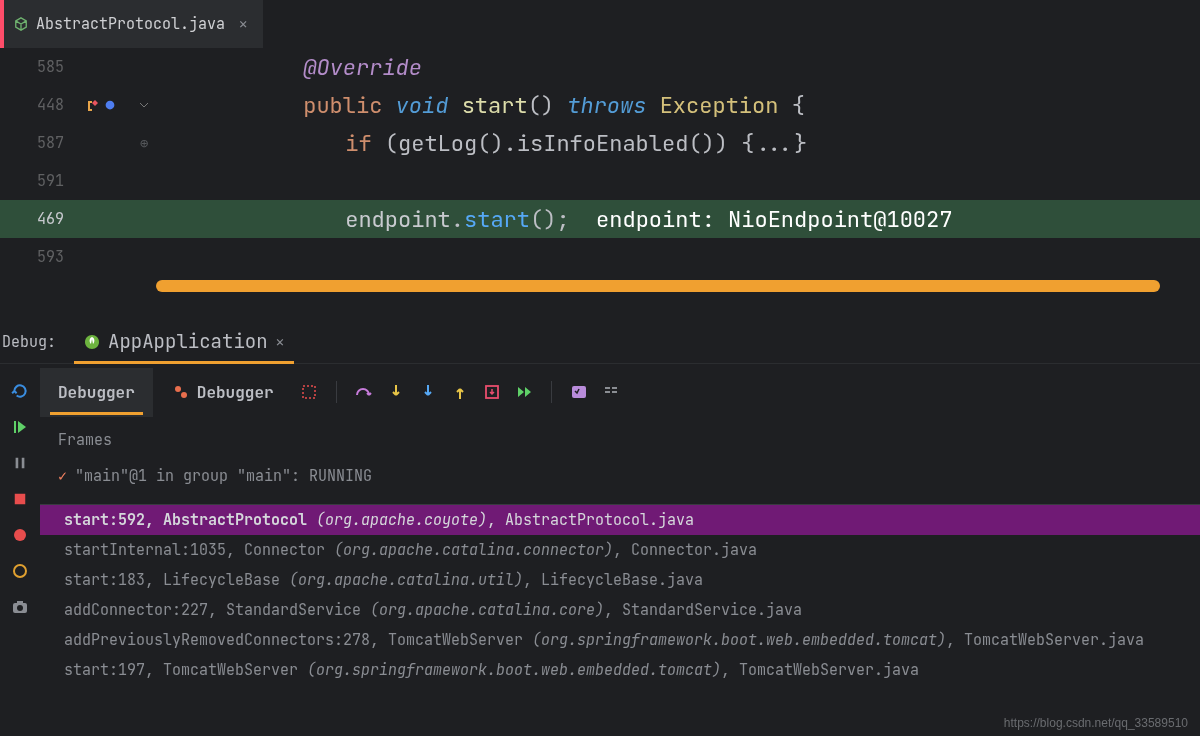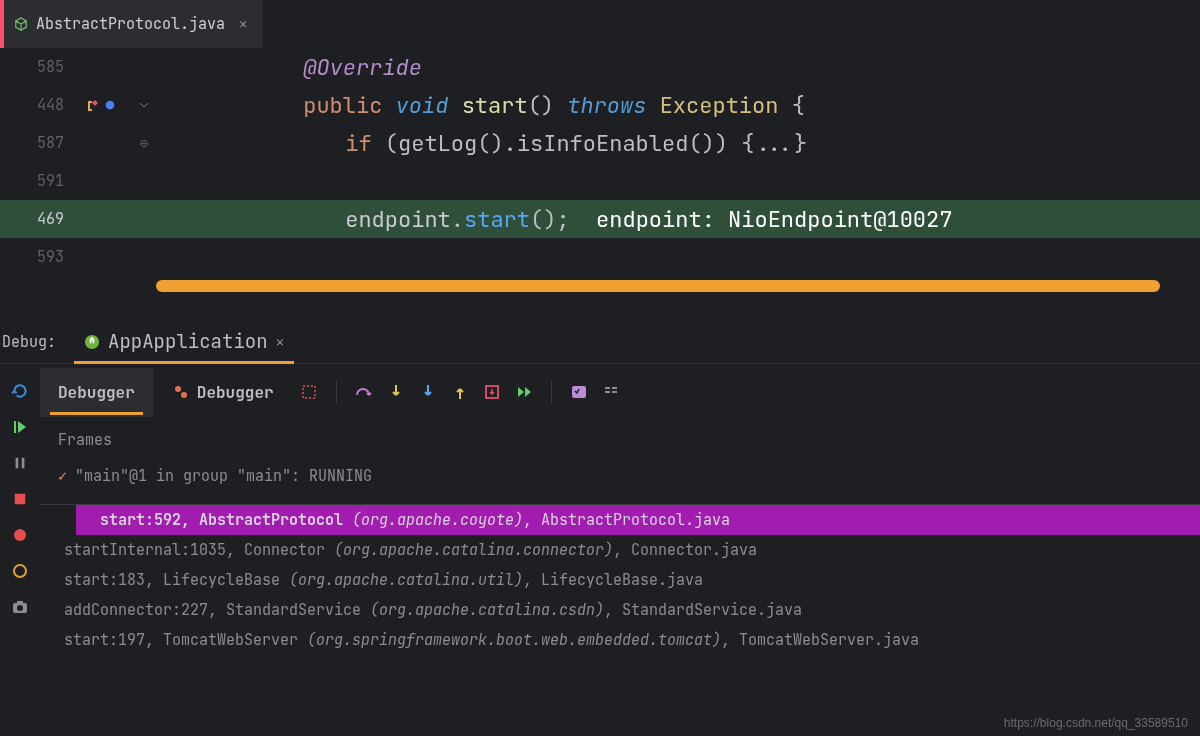--- a/index.html
+++ b/index.html
@@ -242,23 +242,22 @@
     margin-top: 8px;
   }
   .frame-row {
     padding: 5px 0 5px 24px;
     font-size: 15px;
     color: #8a8d93;
     white-space: nowrap;
     overflow: hidden;
   }
   .frame-row.sel {
-    background: #a21caf;
+    background: #701a75;
     color: #d5d7db;
-    margin-left: 36px;
   }
   .frame-row b { font-weight: 700; color: inherit; }
   .frame-row .pkg { font-style: italic; }
   .frame-row .file { color: #8a8d93; }
   .frame-row.sel .file { color: #d5d7db; }
 
   .watermark {
     position: absolute;
     right: 12px;
     bottom: 6px;
@@ -480,21 +479,22 @@
 
       <div class="thread-row">
         <span class="chk">✓</span>
         <span class="quoted">"main"@1 in group "main": RUNNING</span>
       </div>
 
       <div class="frames-list" id="frames-list">
           <div class="frame-row sel"><b>start:592, AbstractProtocol</b> <span class="pkg">(org.apache.coyote)</span>, <span class="file">AbstractProtocol.java</span></div>
           <div class="frame-row">startInternal:1035, Connector <span class="pkg">(org.apache.catalina.connector)</span>, <span class="file">Connector.java</span></div>
           <div class="frame-row">start:183, LifecycleBase <span class="pkg">(org.apache.catalina.util)</span>, <span class="file">LifecycleBase.java</span></div>
-          <div class="frame-row">addConnector:227, StandardService <span class="pkg">(org.apache.catalina.csdn)</span>, <span class="file">StandardService.java</span></div>
+          <div class="frame-row">addConnector:227, StandardService <span class="pkg">(org.apache.catalina.core)</span>, <span class="file">StandardService.java</span></div>
+          <div class="frame-row">addPreviouslyRemovedConnectors:278, TomcatWebServer <span class="pkg">(org.springframework.boot.web.embedded.tomcat)</span>, <span class="file">TomcatWebServer.java</span></div>
           <div class="frame-row">start:197, TomcatWebServer <span class="pkg">(org.springframework.boot.web.embedded.tomcat)</span>, <span class="file">TomcatWebServer.java</span></div>
         </div>
 
     </div>
   </div>
 </div>
 
 <div class="watermark">https://blog.csdn.net/qq_33589510</div>
 
 </body></html>

